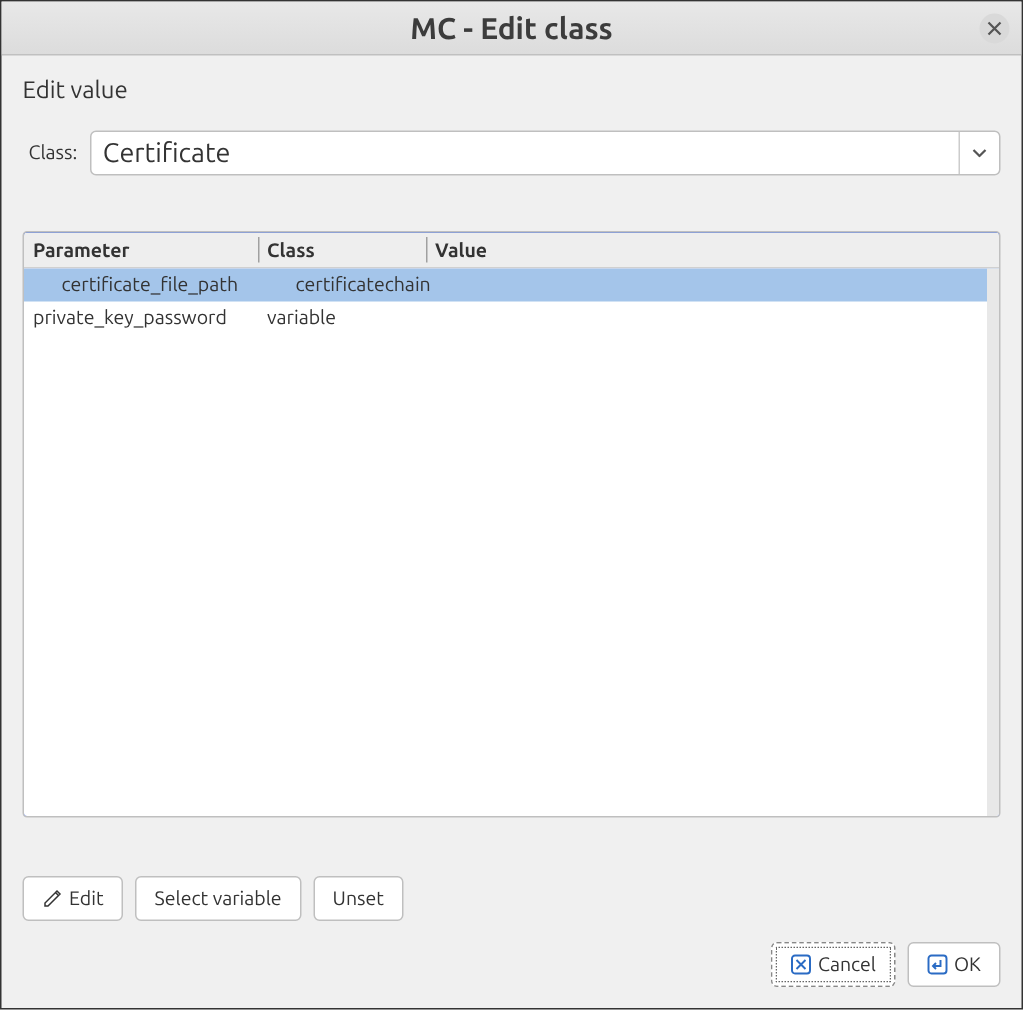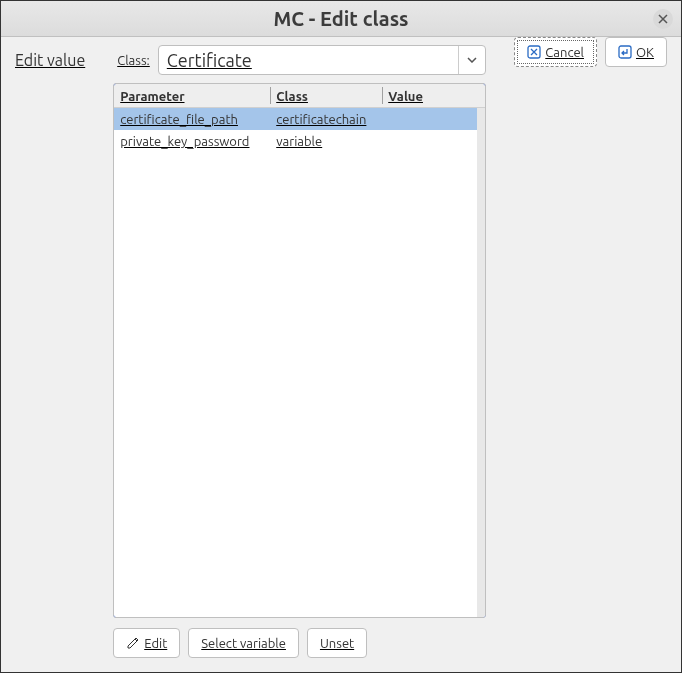--- a/index.html
+++ b/index.html
@@ -40,34 +40,34 @@
       display: flex;
       align-items: center;
       justify-content: center;
       font-size: 13px;
       color: #555;
       cursor: pointer;
     }
     .content {
       flex: 1;
       display: flex;
-      flex-direction: row;
+      flex-direction: column;
       padding: 0;
-      text-decoration: underline;
     }
     .section-header {
       font-size: 16px;
       color: #333;
       padding: 14px 14px 10px 14px;
     }
     .inner {
       flex: 1;
       margin: 0 14px 14px 14px;
       display: flex;
       flex-direction: column;
+      gap: 29px;
     }
     .class-row {
       display: flex;
       align-items: center;
       margin: 8px 0 8px 0;
       gap: 8px;
     }
     .class-label {
       font-size: 13px;
       color: #333;
@@ -139,20 +139,21 @@
       background: #fff;
       overflow-y: auto;
     }
     .tr {
       display: flex;
       height: 22px;
       align-items: center;
     }
     .tr.selected {
       background: #a4c5ea;
+      padding-left: 19px;
     }
     .td {
       padding: 2px 6px;
       font-size: 13px;
       color: #333;
       overflow: hidden;
       white-space: nowrap;
     }
     .scrollbar {
       position: absolute;

